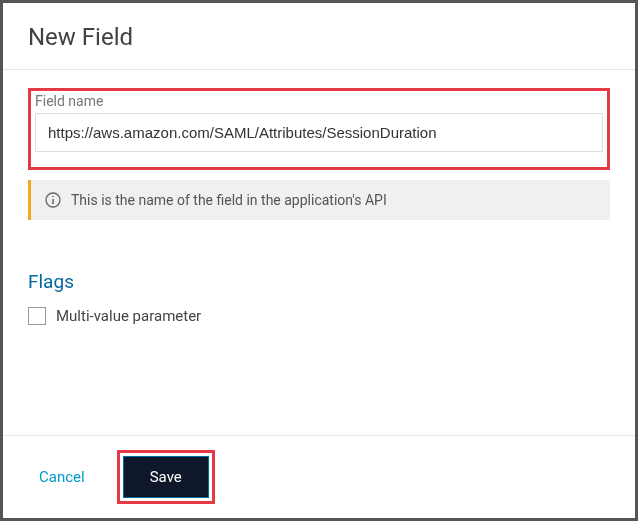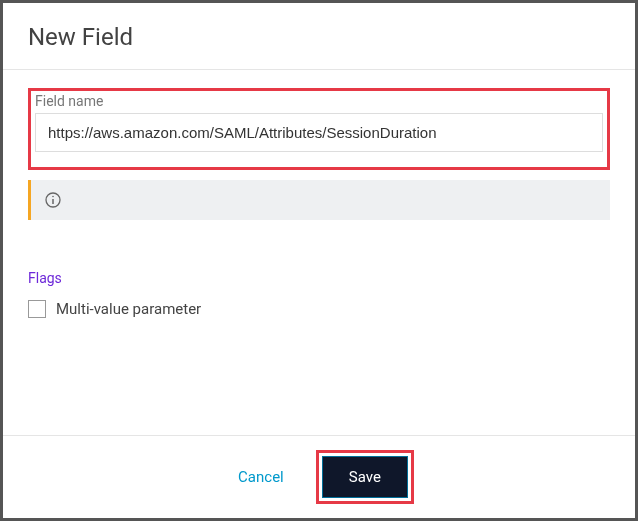--- a/index.html
+++ b/index.html
@@ -73,22 +73,22 @@
       flex-shrink: 0;
     }
     .info-text {
       font-size: 14px;
       color: #555;
     }
     .flags-section {
       margin-top: 30px;
     }
     .flags-label {
-      font-size: 14px;
-      color: #6d28d9;
+      font-size: 19px;
+      color: #0369a1;
       margin-bottom: 12px;
       display: block;
     }
     .checkbox-row {
       display: flex;
       align-items: center;
       gap: 10px;
       margin-bottom: 14px;
     }
     .checkbox {
@@ -120,21 +120,21 @@
     .flags-highlight {
       border: 3px solid #e63946;
       display: inline-block;
       padding: 6px 10px 6px 6px;
       margin-left: -6px;
     }
     .footer {
       border-top: 1px solid #e5e5e5;
       padding: 14px 22px;
       display: flex;
-      justify-content: center;
+      justify-content: flex-start;
       align-items: center;
       gap: 18px;
     }
     .btn-text {
       background: none;
       border: none;
       color: #0099cc;
       font-size: 15px;
       cursor: pointer;
       padding: 10px 14px;
@@ -173,20 +173,21 @@
     </div>
 
     <div class="info-box">
       <span class="info-icon">
         <svg viewBox="0 0 16 16" fill="none" stroke="#666" stroke-width="1.3">
           <circle cx="8" cy="8" r="7"></circle>
           <line x1="8" y1="7" x2="8" y2="12" stroke-width="1.5"></line>
           <circle cx="8" cy="4.5" r="0.8" fill="#666" stroke="none"></circle>
         </svg>
       </span>
+      <span class="info-text">This is the name of the field in the application's API</span>
     </div>
 
     <div class="flags-section">
       <label class="flags-label">Flags</label>
 
 
       <div class="checkbox-row" style="margin-top:14px">
         <span class="checkbox">
           
         </span>

